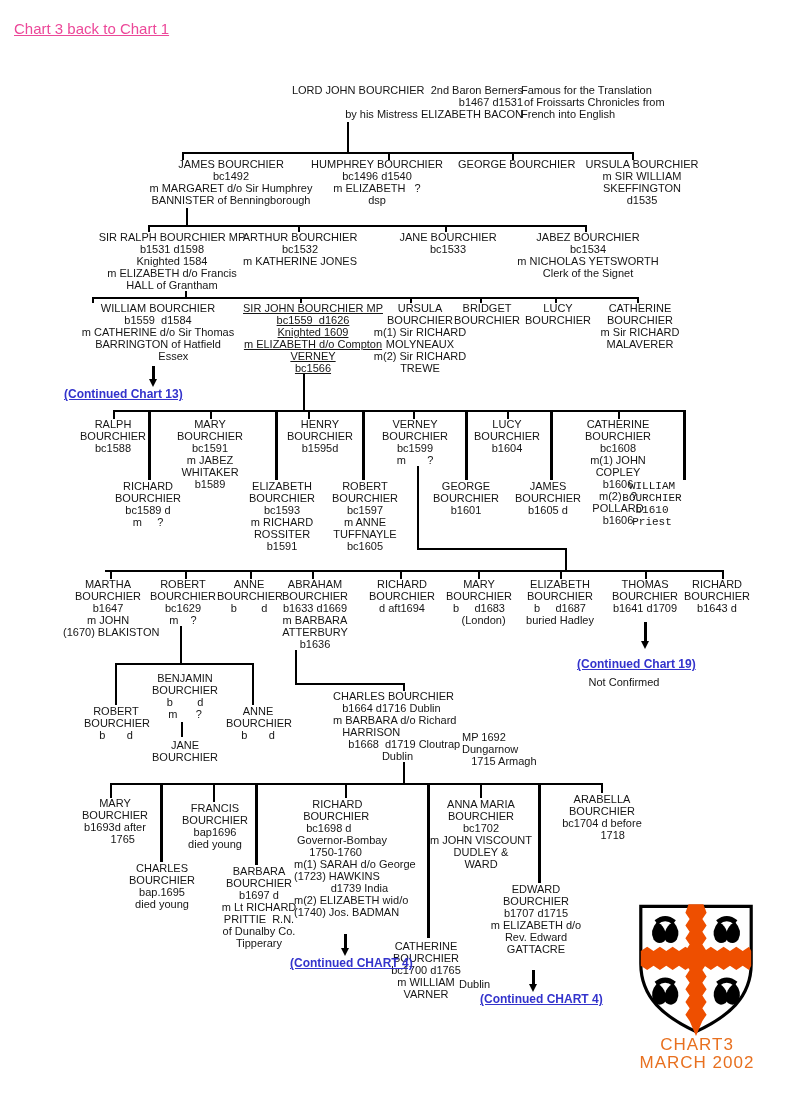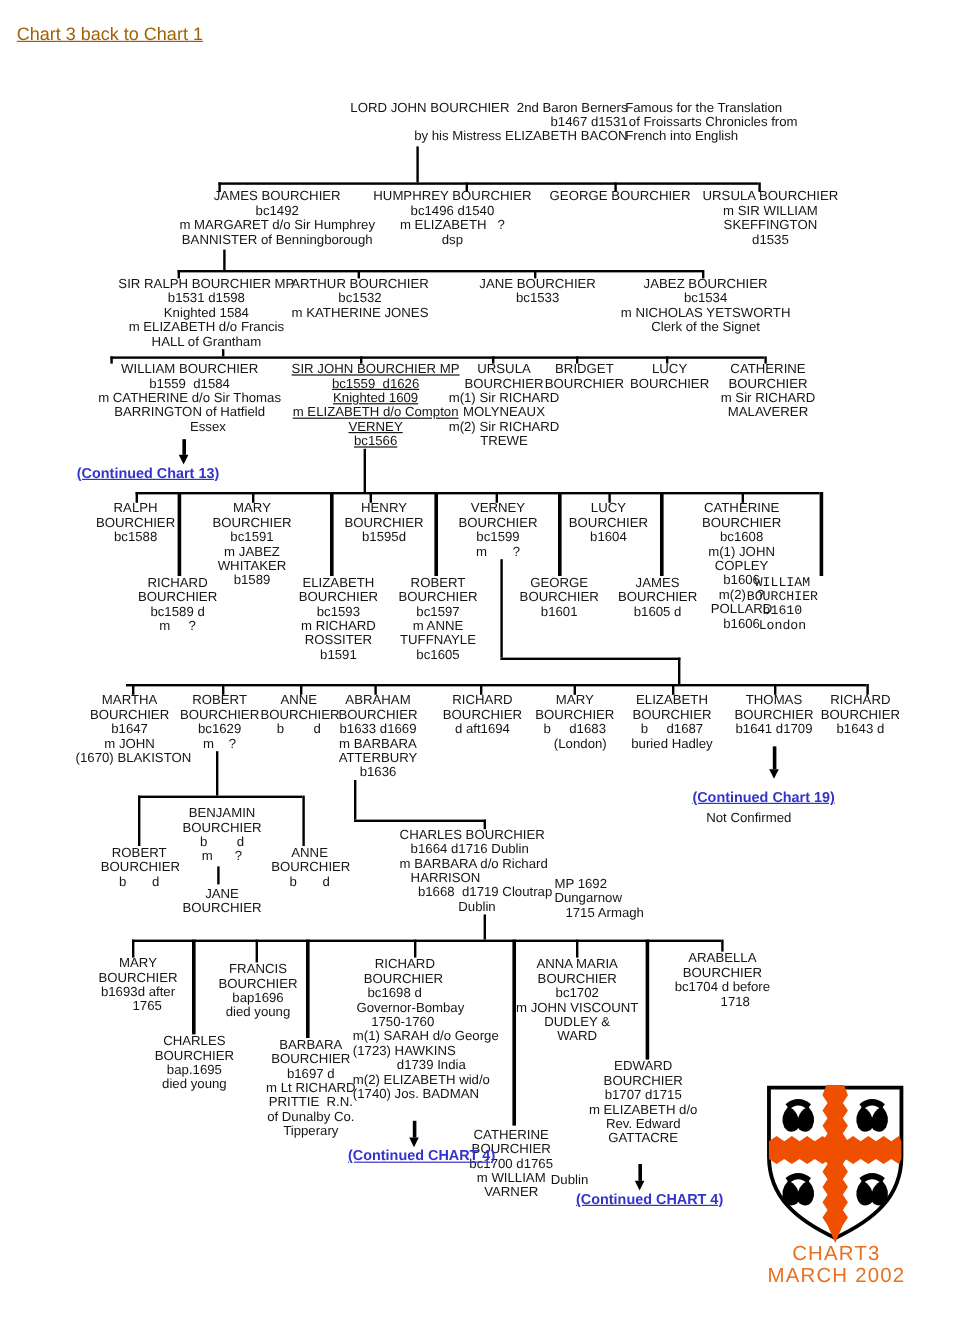--- a/index.html
+++ b/index.html
@@ -5,21 +5,21 @@
   html,body{margin:0;padding:0;background:#ffffff;}
   #chart{position:relative;width:800px;height:1100px;background:#fff;
          font-family:"Liberation Sans",sans-serif;color:#151515;overflow:hidden;}
   .node{position:absolute;font-size:11px;line-height:12px;white-space:pre;text-align:center;}
   .node.left{text-align:left;}
   .hline{position:absolute;height:2px;background:#000;}
   .vline{position:absolute;width:2px;background:#000;}
   .vline.thick{width:3px;}
   .clink{position:absolute;font-size:12px;font-weight:bold;color:#3333cc;
          text-decoration:underline;white-space:nowrap;cursor:pointer;}
-  #back-link{position:absolute;left:14px;top:20px;font-size:15px;color:#a16207;
+  #back-link{position:absolute;left:14px;top:20px;font-size:15px;color:#ec4899;
          text-decoration:underline;white-space:nowrap;cursor:pointer;}
   .arrow{position:absolute;width:9px;}
   .arrow .shaft{position:absolute;left:3px;top:0;width:3px;background:#000;}
   .arrow .head{position:absolute;left:0;width:0;height:0;
          border-left:4.5px solid transparent;border-right:4.5px solid transparent;
          border-top:8px solid #000;}
   .caption{position:absolute;width:140px;text-align:center;font-size:17px;letter-spacing:1px;}
   #shield-svg{position:absolute;}
 </style>
 </head>
@@ -133,21 +133,21 @@
       <div class="node" style="left: 170px; top: 418px; width: 80px;"><div>MARY</div><div>BOURCHIER</div><div>bc1591</div><div>m JABEZ</div><div>WHITAKER</div><div>b1589</div></div>
       <div class="node" style="left: 280px; top: 418px; width: 80px;"><div>HENRY</div><div>BOURCHIER</div><div>b1595d</div></div>
       <div class="node" style="left: 375px; top: 418px; width: 80px;"><div>VERNEY</div><div>BOURCHIER</div><div>bc1599</div><div>m       ?</div></div>
       <div class="node" style="left: 467px; top: 418px; width: 80px;"><div>LUCY</div><div>BOURCHIER</div><div>b1604</div></div>
       <div class="node" style="left: 573px; top: 418px; width: 90px;"><div>CATHERINE</div><div>BOURCHIER</div><div>bc1608</div><div>m(1) JOHN</div><div>COPLEY</div><div>b1606</div><div>m(2)   ?</div><div>POLLARD</div><div>b1606</div></div>
       <div class="node" style="left: 108px; top: 480px; width: 80px;"><div>RICHARD</div><div>BOURCHIER</div><div>bc1589 d</div><div>m     ?</div></div>
       <div class="node" style="left: 242px; top: 480px; width: 80px;"><div>ELIZABETH</div><div>BOURCHIER</div><div>bc1593</div><div>m RICHARD</div><div>ROSSITER</div><div>b1591</div></div>
       <div class="node" style="left: 325px; top: 480px; width: 80px;"><div>ROBERT</div><div>BOURCHIER</div><div>bc1597</div><div>m ANNE</div><div>TUFFNAYLE</div><div>bc1605</div></div>
       <div class="node" style="left: 426px; top: 480px; width: 80px;"><div>GEORGE</div><div>BOURCHIER</div><div>b1601</div></div>
       <div class="node" style="left: 508px; top: 480px; width: 80px;"><div>JAMES</div><div>BOURCHIER</div><div>b1605 d</div></div>
-      <div class="node" style="left: 612px; top: 480px; width: 80px; font-family: Liberation Mono, monospace;"><div>WILLIAM</div><div>BOURCHIER</div><div>b1610</div><div>London</div></div>
+      <div class="node" style="left: 612px; top: 480px; width: 80px; font-family: Liberation Mono, monospace;"><div>WILLIAM</div><div>BOURCHIER</div><div>b1610</div><div>Priest</div></div>
       <div class="node" style="left: 63px; top: 578px; width: 90px;"><div>MARTHA</div><div>BOURCHIER</div><div>b1647</div><div>m JOHN</div><div>(1670) BLAKISTON</div></div>
       <div class="node" style="left: 148px; top: 578px; width: 70px;"><div>ROBERT</div><div>BOURCHIER</div><div>bc1629</div><div>m    ?</div></div>
       <div class="node" style="left: 217px; top: 578px; width: 64px;"><div>ANNE</div><div>BOURCHIER</div><div>b        d</div></div>
       <div class="node" style="left: 275px; top: 578px; width: 80px;"><div>ABRAHAM</div><div>BOURCHIER</div><div>b1633 d1669</div><div>m BARBARA</div><div>ATTERBURY</div><div>b1636</div></div>
       <div class="node" style="left: 362px; top: 578px; width: 80px;"><div>RICHARD</div><div>BOURCHIER</div><div>d aft1694</div></div>
       <div class="node" style="left: 441px; top: 578px; width: 76px;"><div>MARY</div><div>BOURCHIER</div><div>b     d1683</div><div>   (London)</div></div>
       <div class="node" style="left: 517px; top: 578px; width: 86px;"><div>ELIZABETH</div><div>BOURCHIER</div><div>b     d1687</div><div>buried Hadley</div></div>
       <div class="node" style="left: 605px; top: 578px; width: 80px;"><div>THOMAS</div><div>BOURCHIER</div><div>b1641 d1709</div></div>
       <div class="node" style="left: 682px; top: 578px; width: 70px;"><div>RICHARD</div><div>BOURCHIER</div><div>b1643 d</div></div>
       <div class="node" style="left: 574px; top: 676px; width: 100px;"><div>Not Confirmed</div></div>

